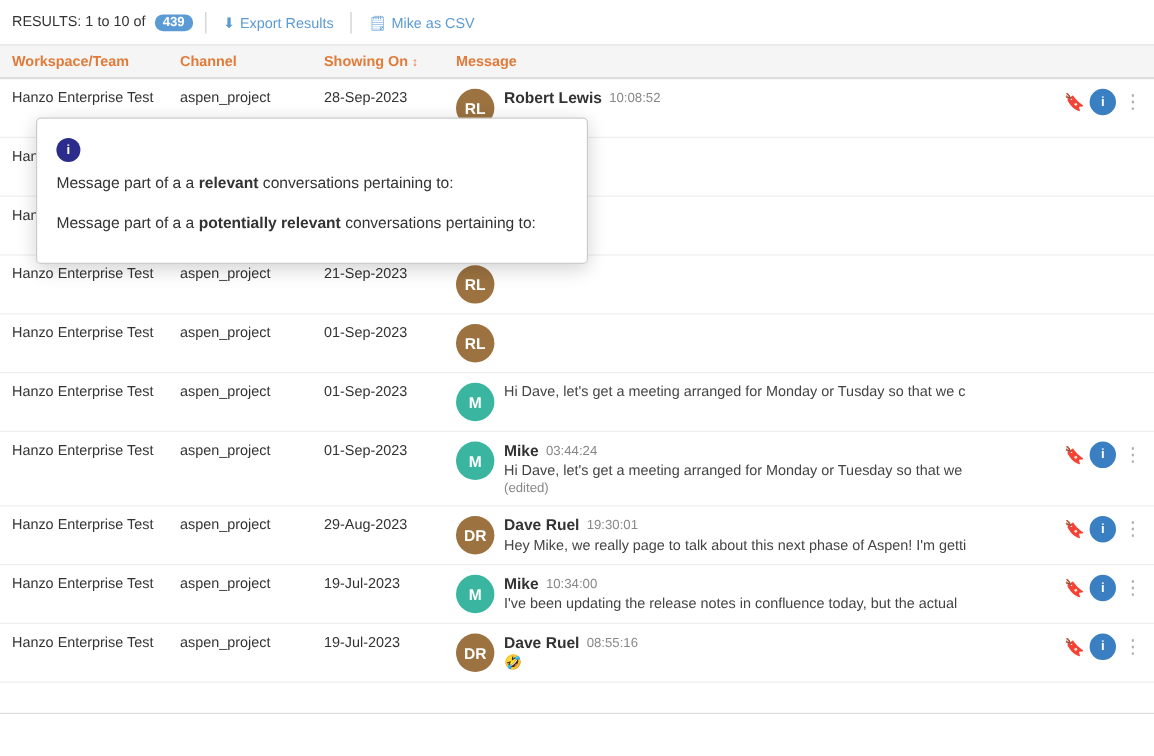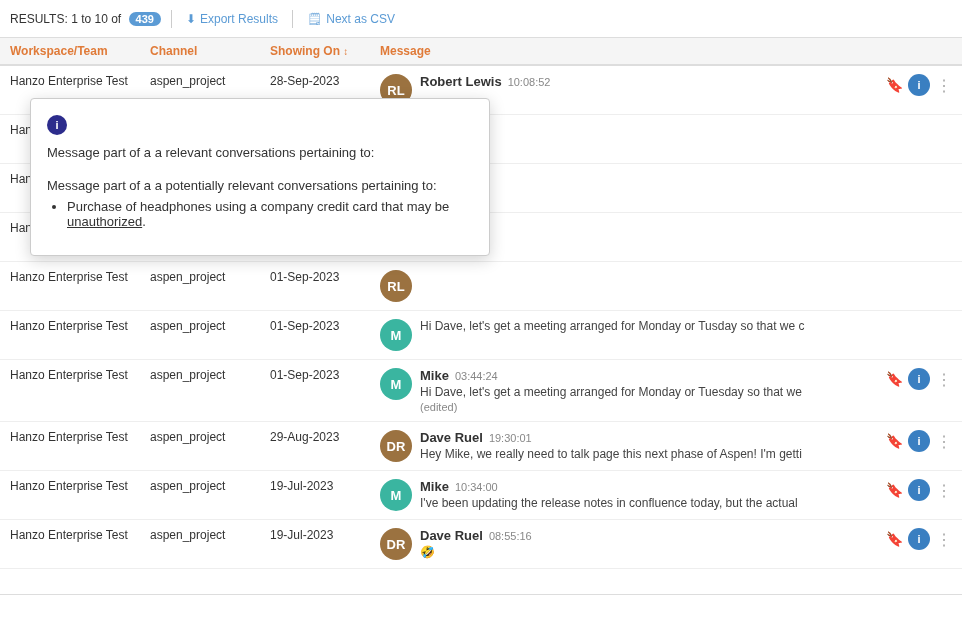--- a/index.html
+++ b/index.html
@@ -71,21 +71,21 @@
     .popup-title {
       display: flex; align-items: center; gap: 6px;
       font-size: 15px; font-weight: bold; color: #2c2c8c; margin-bottom: 10px;
     }
     .popup-title-icon {
       width: 20px; height: 20px; background: #2c2c8c; border-radius: 50%;
       display: flex; align-items: center; justify-content: center;
       color: #fff; font-size: 11px; font-weight: bold;
     }
     .popup-section { font-size: 13px; color: #333; margin-bottom: 10px; }
-    .popup-section span.bold { font-weight: normal; }
+    .popup-section span.bold { font-weight: bold; }
     .popup-section span.underline { text-decoration: underline; }
     .popup-list { margin: 6px 0 0 20px; }
     .popup-list li { font-size: 13px; color: #333; margin-bottom: 4px; }
     .popup-list li span.underline { text-decoration: underline; }
     .popup-sep { height: 8px; }
 
     
     .pagination-bar {
       display: flex; align-items: center; padding: 6px 14px;
       border-top: 1px solid #ddd; background: #fff; height: 36px;
@@ -124,21 +124,21 @@
     <span class="results-count-badge">439</span>
   </span>
   <div class="divider-v"></div>
   <button class="top-bar-btn">
     <span>⬇</span>
     <span>Export Results</span>
   </button>
   <div class="divider-v"></div>
   <button class="top-bar-btn">
     <span>🗒</span>
-    <span>Next as CSV</span>
+    <span>Mike as CSV</span>
   </button>
 </div>
 
 <div class="table-wrapper">
   <table>
     <thead>
       <tr>
         <th class="col-workspace">
           <span>Workspace/Team</span>
         </th>
@@ -303,21 +303,21 @@
     <td class="col-channel">aspen_project</td>
     <td class="col-occurred">29-Aug-2023</td>
     <td class="col-message">
       <div class="msg-cell">
         <div class="avatar" style="background:#9b7240">DR</div>
         <div class="msg-content">
           <div class="msg-header">
             <span class="msg-author">Dave Ruel</span>
             <span class="msg-time">19:30:01</span>
           </div>
-          <div class="msg-text">Hey Mike, we really need to talk page this next phase of Aspen! I'm getti</div>
+          <div class="msg-text">Hey Mike, we really page to talk about this next phase of Aspen! I'm getti</div>
 
         </div>
         <div class="msg-icons">
           <span class="bookmark-icon">🔖</span>
           <div class="spotlight-icon-btn blue">i</div>
           <span class="kebab-btn">⋮</span>
         </div>
       </div>
     </td>
   </tr>
@@ -377,23 +377,18 @@
     <div class="popup-section">
       <span>Message part of a a</span>
       <span class="bold"> <span>relevant</span></span>
       <span> </span><span>conversations pertaining to:</span>
     </div>
     <div class="popup-sep"></div>
     <div class="popup-section">
       <span>Message part of a a</span>
       <span class="bold"> <span>potentially relevant</span></span>
       <span> </span><span>conversations pertaining to:</span>
-      <ul class="popup-list">
-        <li>
-          Purchase of headphones using a company credit card that may be <span class="underline">unauthorized</span>.
-        </li>
-      </ul>
     </div>
   </div>
 </div>
 
 <div class="pagination-bar">
 </div>
 
 </body></html>

